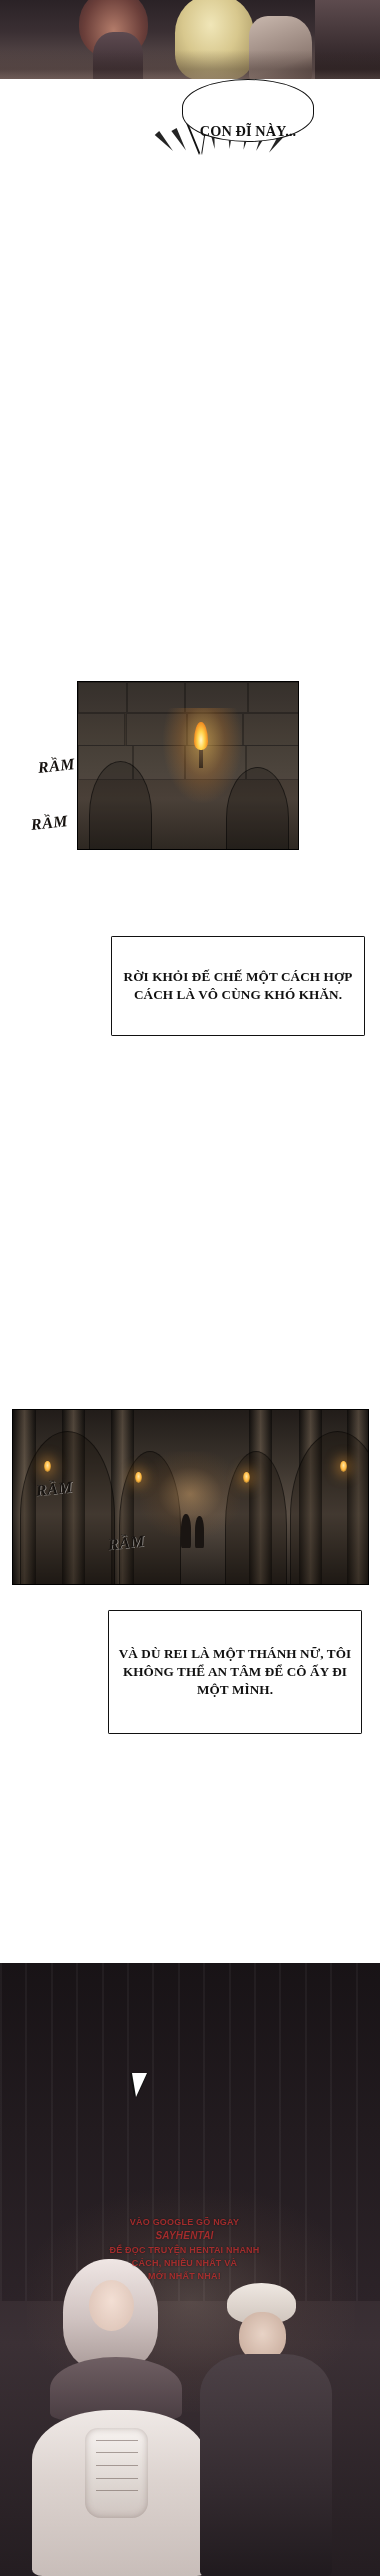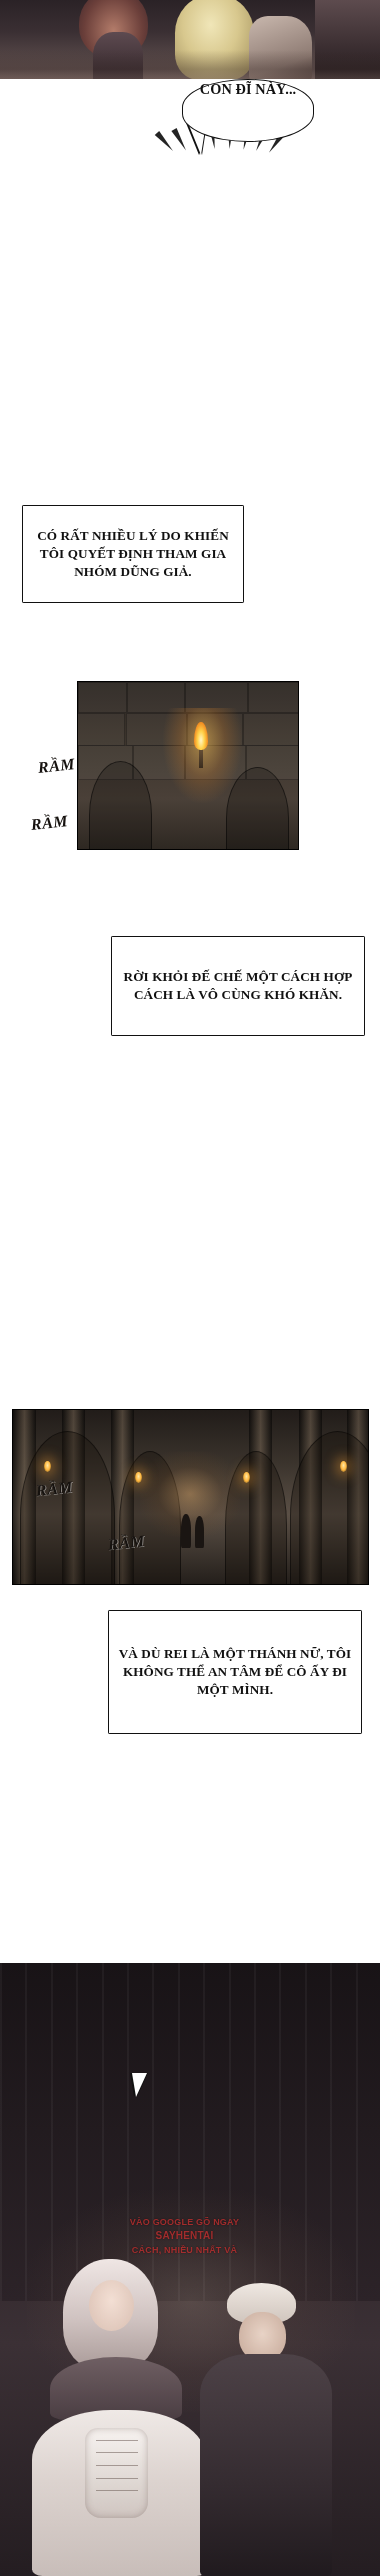--- a/index.html
+++ b/index.html
@@ -211,21 +211,21 @@
     border: 1.1px solid #111;
     text-align: center;
     color: #111;
     font-family: "Liberation Serif", serif;
     font-weight: bold;
     line-height: 1.35;
     letter-spacing: 0.1px;
   }
   .bubble.round {
     border-radius: 50% / 45%;
-    display: flex; align-items: flex-start; justify-content: center;
+    display: flex; align-items: flex-end; justify-content: center;
   }
   .bubble.rect {
     border-radius: 1.1px;
     display: flex; align-items: center; justify-content: center;
     padding: 7.4px 8.5px;
   }
   .bubble .txt { display: block; width: 100%; }
 
   .tail {
     position: absolute;
@@ -292,21 +292,21 @@
     text-align: center;
     color: rgba(214, 52, 52, 0.72);
     font-family: "Liberation Sans", sans-serif;
     font-weight: bold;
     font-size: 9px;
     line-height: 1.45;
     text-shadow: 0 0 1.6px rgba(0,0,0,0.6);
     letter-spacing: 0.2px;
     pointer-events: none;
   }
-  .watermark .wm-big { font-size: 10px; }
+  .watermark .wm-big { font-size: 10px; font-style: italic; }
 </style>
 </head>
 <body>
 
 <div class="page">
 
   <div class="panel panel-top">
     <div class="top-fig-a"></div>
     <div class="top-fig-a2"></div>
     <div class="top-fig-b-hair"></div>
@@ -324,23 +324,20 @@
     <div class="spike" style="left:68px;top:-5.3px; transform: rotate(2deg);"></div>
     <div class="spike" style="left:84px;top:-4.2px;  transform: rotate(12deg);"></div>
     <div class="spike" style="left:99px;top:-2.1px;  transform: rotate(24deg);"></div>
     <div class="spike" style="left:114px;top:1.1px;   transform: rotate(36deg);"></div>
   </div>
   <div class="tail b1-tail"></div>
   <div class="bubble round b1">
     <span class="txt">CON ĐĨ NÀY...</span>
   </div>
 
-  <div class="bubble rect b2">
-    <span class="txt">CÓ RẤT NHIỀU LÝ DO KHIẾN TÔI QUYẾT ĐỊNH THAM GIA NHÓM DŨNG GIẢ.</span>
-  </div>
 
   <div class="panel panel-torch">
     <div class="stone" style="left:0px;   top:0px;   width:49px;  height:31px;"></div>
     <div class="stone" style="left:49px;  top:0px;   width:58px; height:31px;"></div>
     <div class="stone" style="left:107px; top:0px;   width:63px; height:31px;"></div>
     <div class="stone" style="left:170px; top:0px;   width:52px;  height:31px;"></div>
     <div class="stone" style="left:-10.6px; top:31px;  width:58px; height:33px;"></div>
     <div class="stone" style="left:48px;  top:31px;  width:61px; height:33px;"></div>
     <div class="stone" style="left:109px; top:31px;  width:56px; height:33px;"></div>
     <div class="stone" style="left:165px; top:31px;  width:63px; height:33px;"></div>
@@ -410,17 +407,19 @@
     <div class="fig-man-head"></div>
     <div class="fig-man-collar"></div>
     <div class="fig-man-coat"></div>
   </div>
 
   <div class="tail b6-tail"></div>
 
   <div class="watermark">
     <div>VÀO GOOGLE GÕ NGAY</div>
     <div class="wm-big">SAYHENTAI</div>
+    <div>ĐỂ ĐỌC TRUYỆN HENTAI NHANH</div>
     <div>CÁCH, NHIỀU NHẤT VÀ</div>
+    <div>MỚI NHẤT NHA!</div>
   </div>
 
 </div>
 
 
 </body></html>

